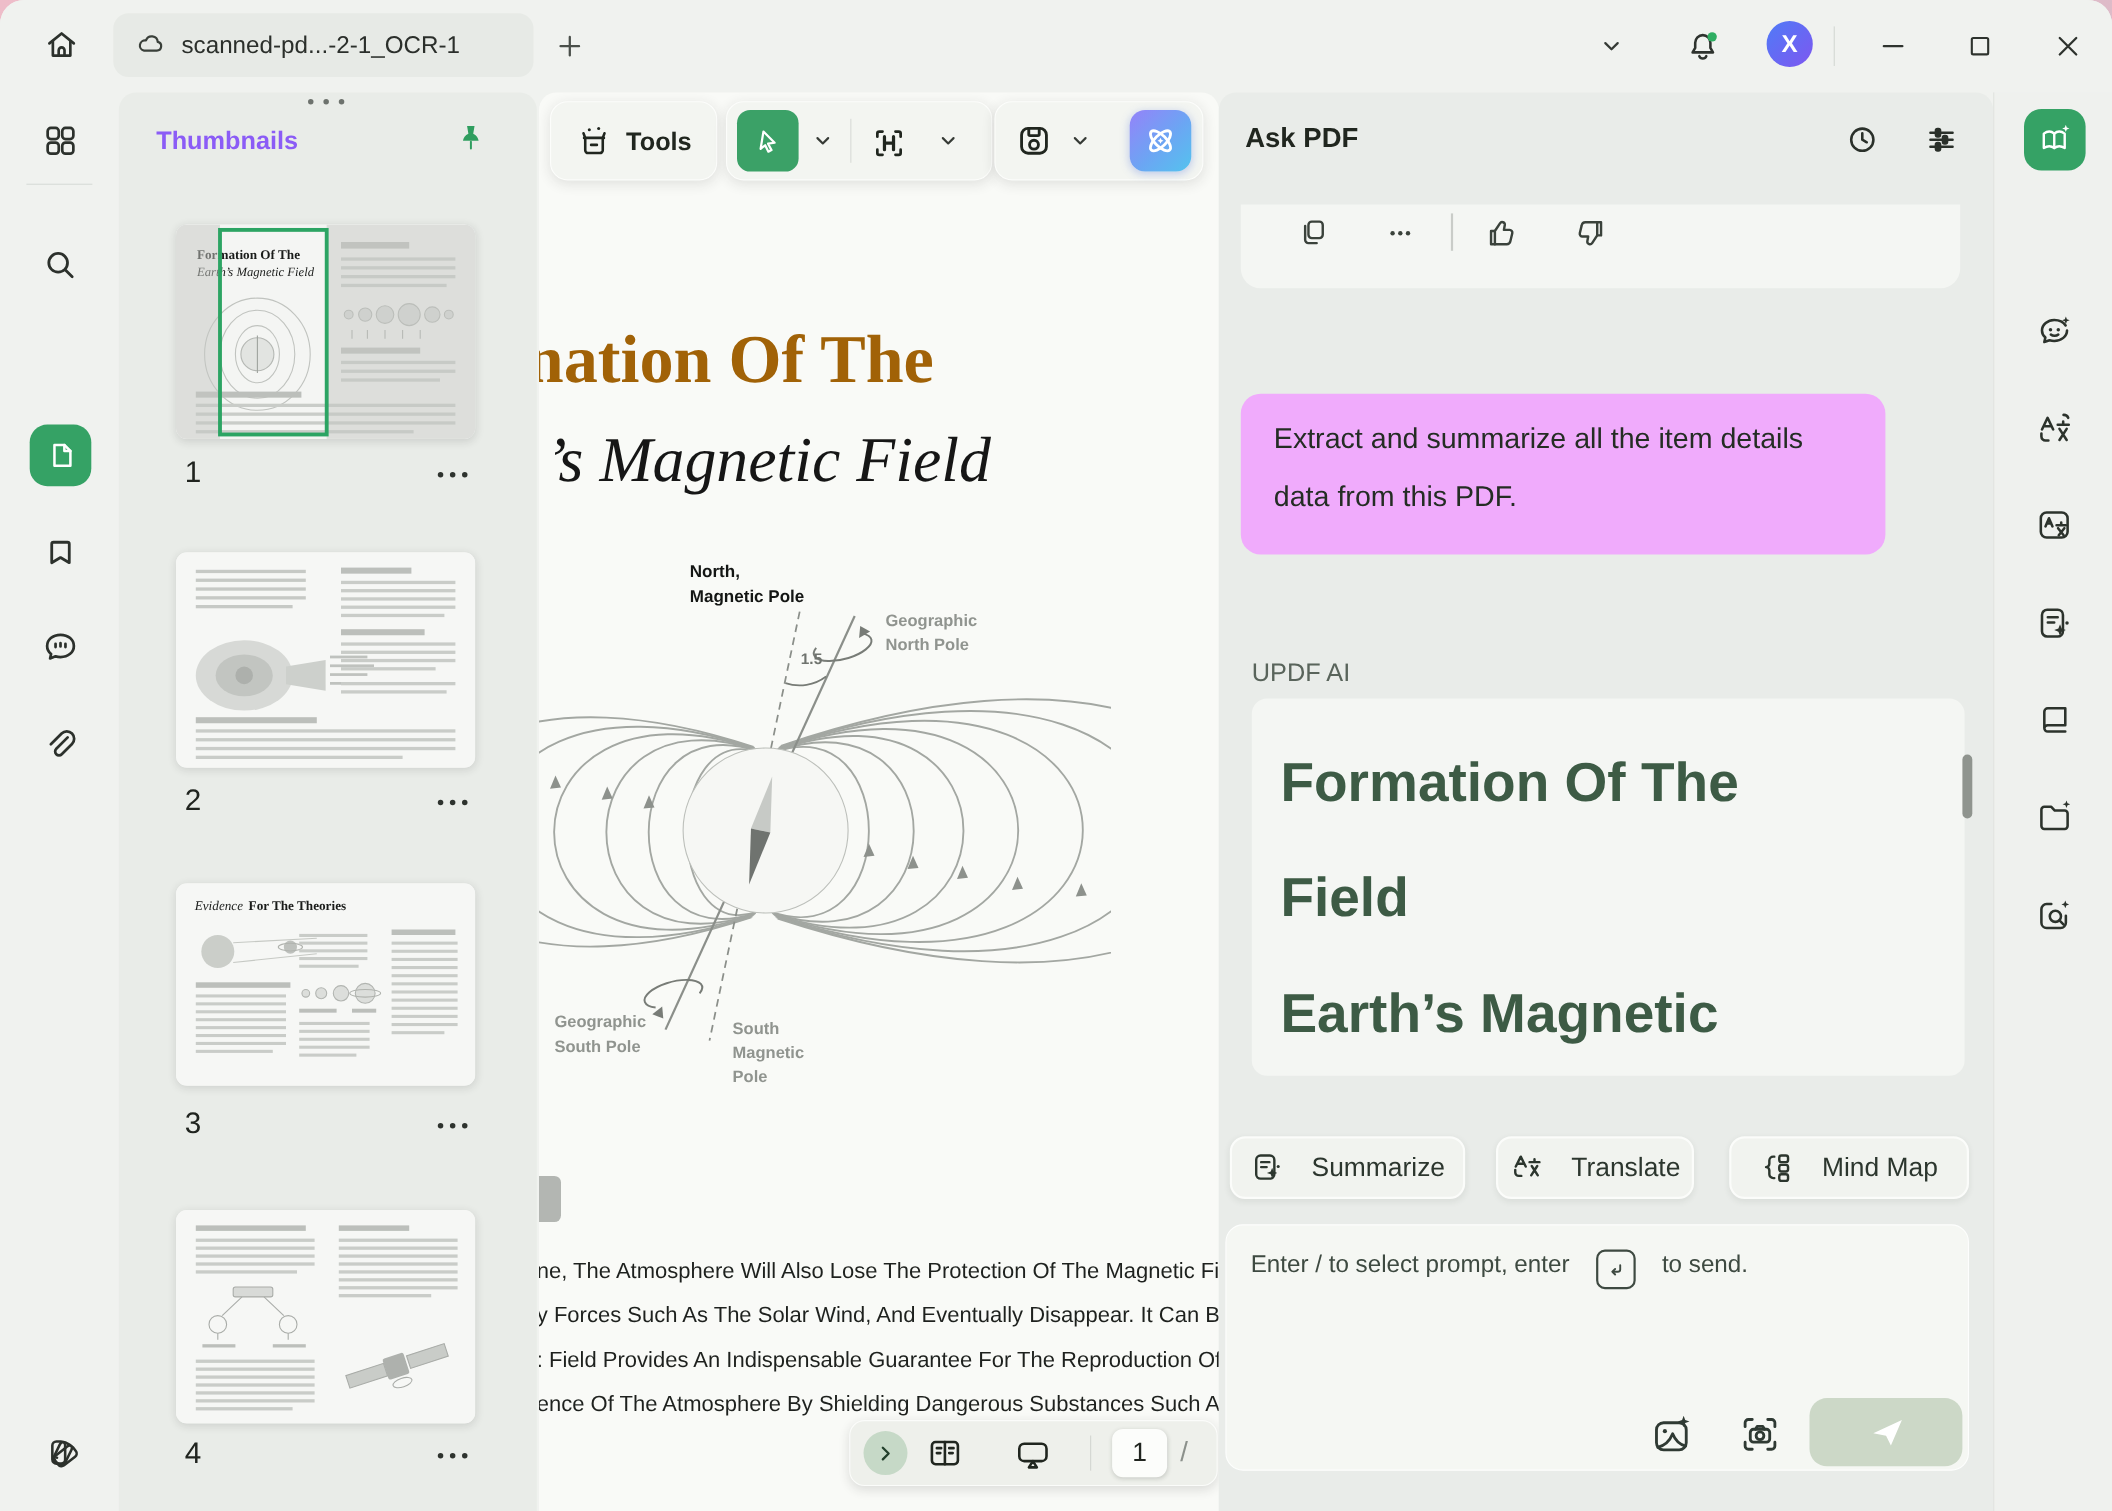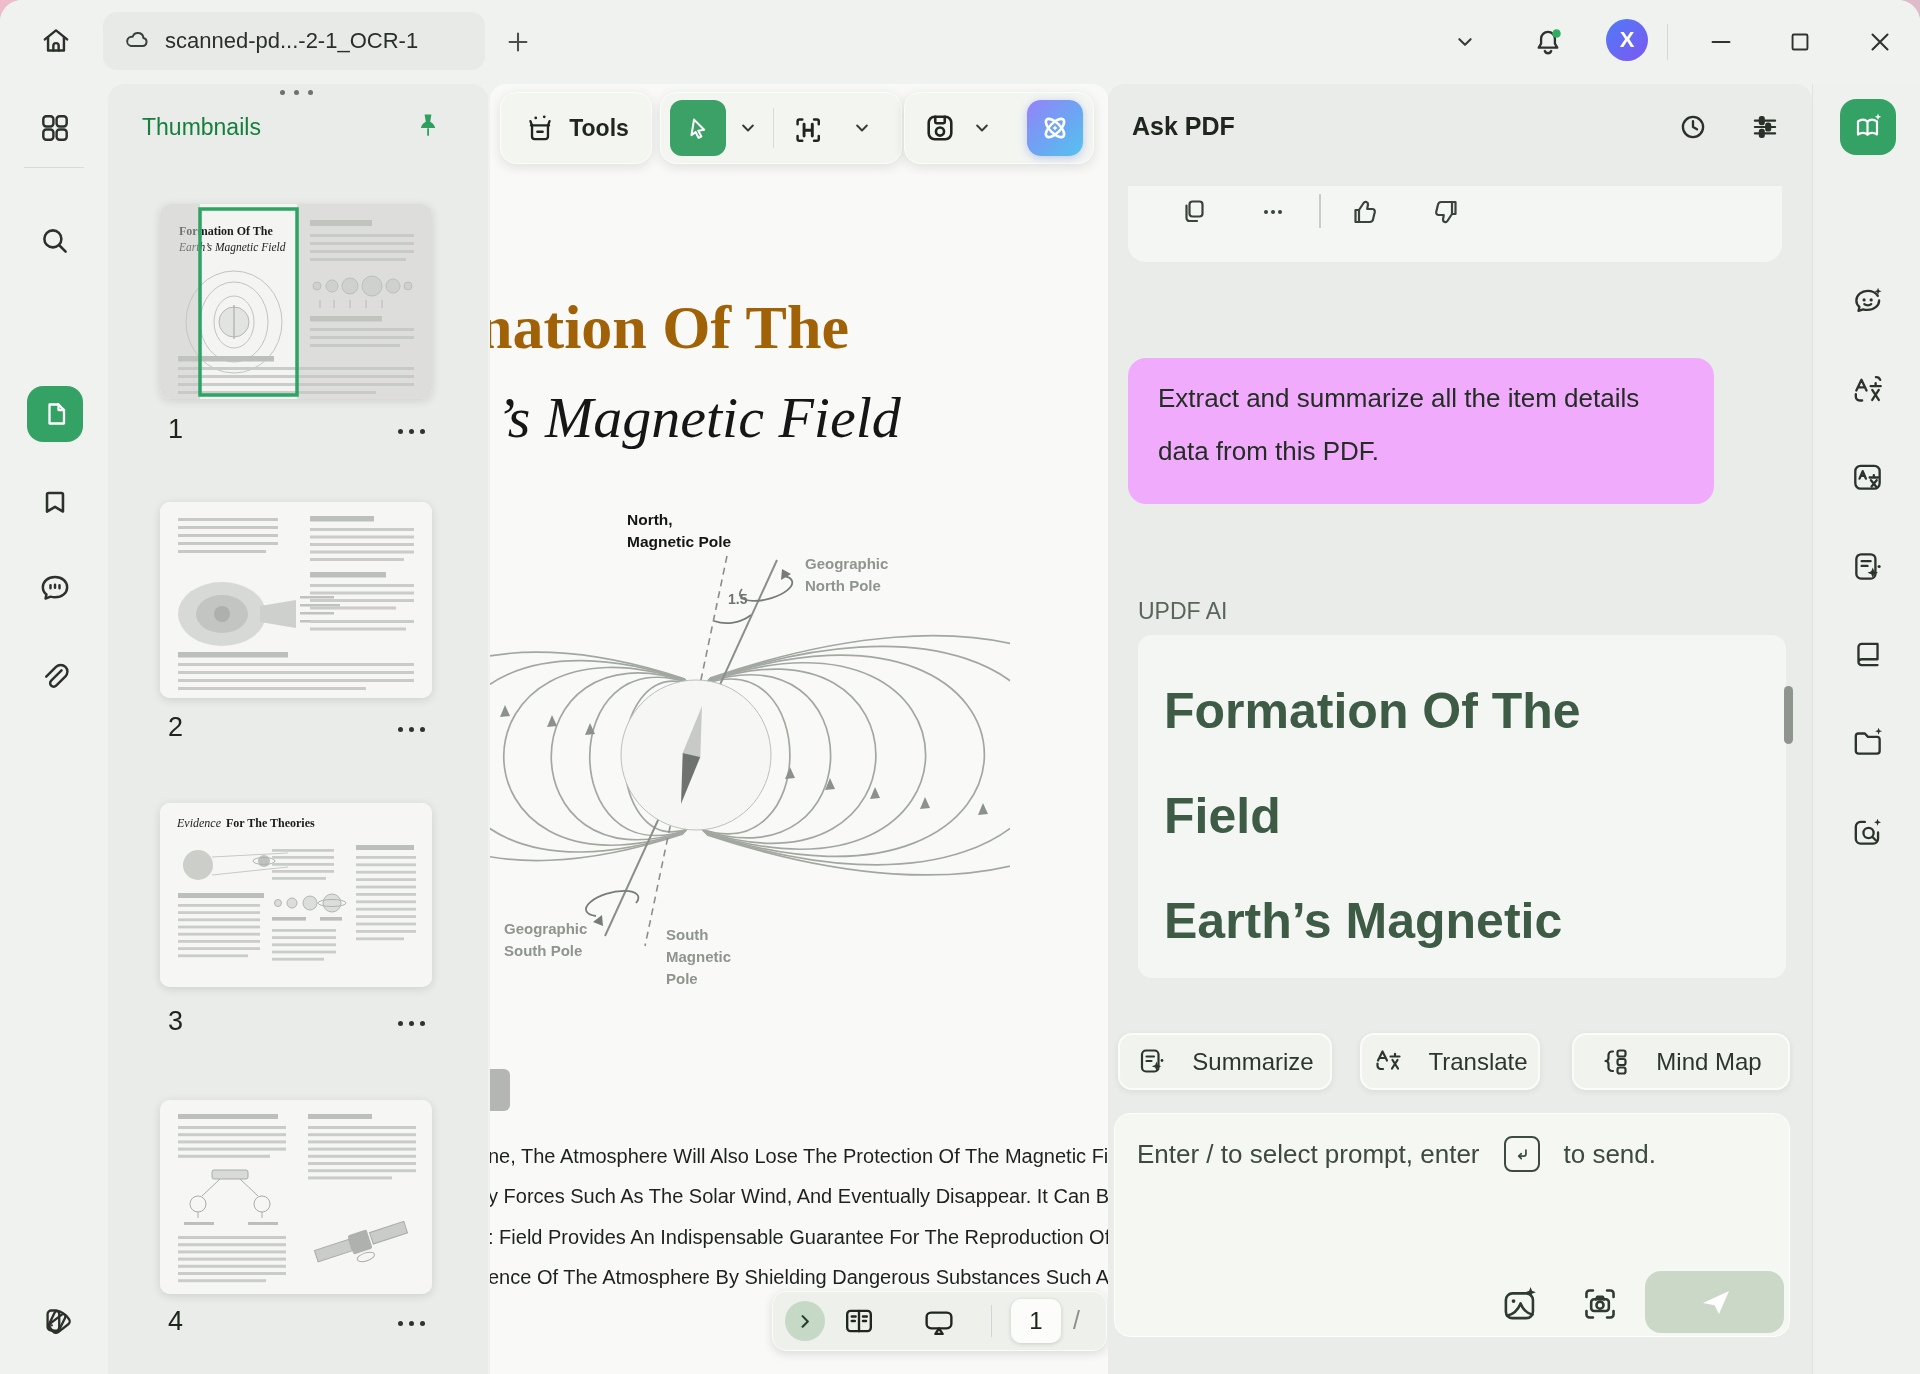--- a/index.html
+++ b/index.html
@@ -9,21 +9,21 @@
   .abs{position:absolute;}
   .titlebar{position:absolute;left:0;top:0;right:0;height:84px;background:#f0f2ef;}
   .tb-btn{display:flex;align-items:center;justify-content:center;border-radius:10px;cursor:pointer;}
   .tab{position:absolute;left:103px;top:12px;width:382px;height:58px;background:#e7eae6;border-radius:14px;display:flex;align-items:center;gap:14px;padding-left:20px;box-sizing:border-box;}
   .tab-title{font-size:22px;color:#2b2f2b;}
   .app{position:absolute;left:0;top:84px;right:0;bottom:0;}
   .left-rail{position:absolute;left:0;top:0;width:108px;bottom:0;}
   .rail-ic{position:absolute;left:27px;width:56px;height:56px;display:flex;align-items:center;justify-content:center;border-radius:16px;cursor:pointer;}
   .rail-divider{position:absolute;left:24px;width:60px;height:1px;background:#d8dbd7;}
   .thumb-panel{position:absolute;left:108px;top:0;width:380px;bottom:0;background:#e9ece8;border-radius:16px 16px 0 0;}
-  .panel-title{font-size:23px;font-weight:normal;color:#15803d;}
+  .panel-title{font-size:23px;font-weight:bold;color:#8b5cf6;}
   .drag-dots{display:flex;gap:9px;}
   .drag-dots i{width:5px;height:5px;border-radius:3px;background:#6d726d;}
   .thumb-card{position:absolute;left:52px;width:272px;background:#f6f7f5;border-radius:10px;box-shadow:0 2px 8px rgba(40,45,40,.14);overflow:hidden;cursor:pointer;}
   .thumb-num{font-size:27px;color:#20241f;}
   .dots3{display:flex;gap:6px;align-items:center;cursor:pointer;}
   .dots3 i{width:5px;height:5px;border-radius:3px;background:#2e332e;}
   .viewer{position:absolute;left:490px;top:0;width:618px;bottom:0;background:#f9faf7;border-radius:16px 16px 0 0;overflow:hidden;}
   .pill{position:absolute;background:#f3f5f1;border:1px solid #fcfdfb;border-radius:16px;box-shadow:0 3px 12px rgba(40,45,40,.12);display:flex;align-items:center;}
   .doc-title1{position:absolute;left:-12px;top:208px;font-family:"Liberation Serif",serif;font-weight:bold;font-size:62px;color:#a16207;white-space:nowrap;}
   .doc-title2{position:absolute;left:6px;top:300px;font-family:"Liberation Serif",serif;font-style:italic;font-size:58px;color:#161616;white-space:nowrap;}
@@ -37,21 +37,21 @@
   .msg-ic{position:absolute;top:40px;width:32px;height:32px;cursor:pointer;}
   .user-bubble{position:absolute;left:4px;top:172px;width:586px;height:146px;background:#f0abfc;border-radius:18px;box-sizing:border-box;padding:14px 24px 0 30px;}
   .user-bubble div{font-size:26px;line-height:53px;color:#242d24;}
   .updf-label{position:absolute;left:14px;top:412px;font-size:23px;color:#59645b;}
   .resp-card{position:absolute;left:14px;top:449px;width:648px;height:343px;background:#f4f6f3;border-radius:14px;box-sizing:border-box;padding:24px 20px 0 26px;}
   .resp-card div{font-size:50px;line-height:105px;font-weight:600;color:#3d5b45;}
   .chat-scrollthumb{position:absolute;left:660px;top:500px;width:9px;height:58px;border-radius:5px;background:#8f948e;cursor:pointer;}
   .action-pill{position:absolute;top:949px;height:57px;background:#f1f3ef;border:2px solid #fbfcfa;border-radius:14px;box-shadow:0 2px 6px rgba(40,45,40,.08);display:flex;align-items:center;justify-content:center;gap:24px;box-sizing:border-box;cursor:pointer;}
   .action-pill span{font-size:24px;color:#2c362e;}
   .input-card{position:absolute;left:6px;top:1029px;width:676px;height:224px;background:#f5f7f3;border:1px solid #fdfefd;border-radius:16px;box-sizing:border-box;}
-  .placeholder-row{position:absolute;left:22px;top:22px;display:flex;align-items:center;gap:24px;font-size:26px;color:#3e4a41;}
+  .placeholder-row{position:absolute;left:22px;top:22px;display:flex;gap:24px;font-size:22px;color:#3e4a41;}
   .enter-chip{display:inline-flex;align-items:center;justify-content:center;width:32px;height:32px;border:2.4px solid #3e4a41;border-radius:8px;}
   .send-btn{position:absolute;left:530px;top:157px;width:139px;height:62px;background:#ccd8c7;border-radius:16px;display:flex;align-items:center;justify-content:center;cursor:pointer;}
   .right-rail{position:absolute;left:1812px;top:0;width:108px;bottom:0;background:#eff1ee;border-left:1px solid #e0e3df;}
   .win-ctl{position:absolute;top:18px;width:48px;height:48px;display:flex;align-items:center;justify-content:center;cursor:pointer;}
   .avatar{position:absolute;left:1606px;top:19px;width:42px;height:42px;border-radius:50%;background:linear-gradient(135deg,#4f7bf7,#7e57f0);display:flex;align-items:center;justify-content:center;color:#fff;font-size:22px;font-weight:bold;cursor:pointer;}
   .scroll-nub{position:absolute;left:-6px;top:985px;width:26px;height:42px;background:#b3b6b2;border-radius:6px;cursor:pointer;}
   svg{display:block;}
 </style>
 </head>
 <body>

